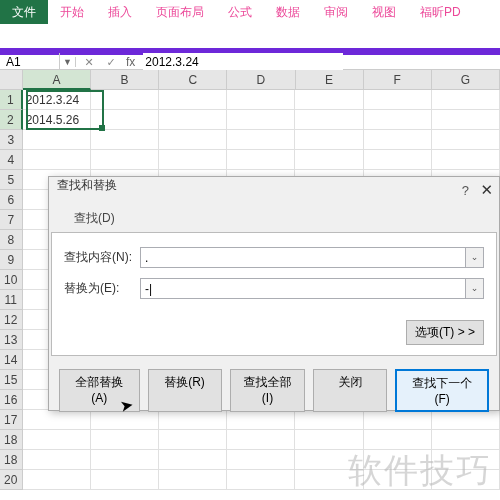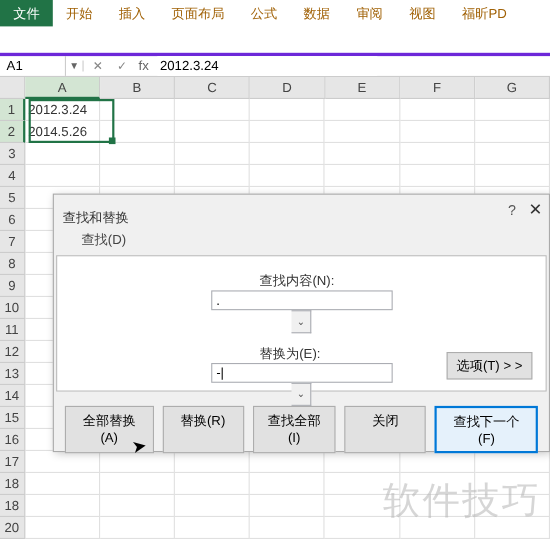--- a/index.html
+++ b/index.html
@@ -1,22 +1,22 @@
 <!DOCTYPE html>
 <html><head>
 <meta charset="utf-8">
 <style>
 * { margin: 0; padding: 0; box-sizing: border-box; font-family: "Microsoft YaHei", sans-serif; }
 body { width: 500px; height: 500px; background: #fff; overflow: hidden; position: relative; font-size: 12px; }
 
 .ribbon-tabs { display: flex; height: 24px; background: #fff; }
-.ribbon-tab { padding: 4px 12px; font-size: 12px; color: #a16207; cursor: pointer; }
+.ribbon-tab { padding: 4px 12px; font-size: 12px; color: #ec4899; cursor: pointer; }
 .ribbon-tab.active { background: #217346; color: #fff; }
 
-.namebox-row { display: flex; align-items: center; height: 22px; border-top: 3px solid #6d28d9; border-bottom: 1px solid #ccc; margin-top: 24px; }
+.namebox-row { display: flex; align-items: center; height: 22px; border-top: 7px solid #6d28d9; border-bottom: 1px solid #ccc; margin-top: 24px; }
 .namebox { width: 60px; padding: 2px 6px; border-right: 1px solid #ccc; font-size: 12px; }
 .namebox-dd { width: 16px; text-align: center; color: #666; border-right: 1px solid #ccc; font-size: 9px; }
 .fx-area { display: flex; align-items: center; padding: 0 6px; gap: 8px; }
 .fx-btn { color: #888; font-size: 11px; width: 14px; text-align: center; }
 .fx-label { color: #666; font-size: 12px; }
 .formula-input { border: none; outline: none; font-size: 12px; padding: 2px; width: 200px; }
 
 .grid-area { position: relative; }
 .col-headers { display: flex; height: 20px; }
 .row-col-corner { width: 26px; background: #e6e6e6; border-right: 1px solid #ccc; border-bottom: 1px solid #ccc; }
@@ -26,42 +26,42 @@
 .rows { }
 .row { display: flex; height: 20px; }
 .row-header { width: 26px; background: #e6e6e6; border-right: 1px solid #ccc; border-bottom: 1px solid #ccc; text-align: center; line-height: 20px; color: #444; font-size: 12px; }
 .row-header.sel { background: #d3e5d3; border-right: 2px solid #217346; }
 .cell { width: 78px; border-right: 1px solid #e0e0e0; border-bottom: 1px solid #e0e0e0; padding: 1px 3px; font-size: 12px; line-height: 18px; color: #333; }
 
 .selection { position: absolute; border: 2px solid #217346; pointer-events: none; }
 .sel-handle { position: absolute; width: 6px; height: 6px; background: #217346; right: -3px; bottom: -3px; }
 
 .dialog { position: absolute; left: 48px; top: 176px; width: 452px; height: 235px; background: #f0f0f0; border: 1px solid #aaa; box-shadow: 2px 2px 8px rgba(0,0,0,0.25); }
-.dlg-title { height: 30px; display: flex; align-items: flex-end; padding: 0 8px; font-size: 12px; color: #333; position: relative; }
+.dlg-title { height: 30px; display: flex; align-items: flex-start; padding: 0 8px; font-size: 12px; color: #333; position: relative; }
 .dlg-help { position: absolute; right: 30px; top: 6px; color: #555; font-size: 13px; }
 .dlg-close { position: absolute; right: 6px; top: 4px; font-size: 15px; color: #333; }
 
 .dlg-tabs { display: flex; padding-left: 12px; height: 26px; align-items: flex-end; }
 .dlg-tab { padding: 5px 12px; border: 1px solid transparent; font-size: 12px; color: #444; margin-top: 34px; }
 .dlg-tab.active { background: #fff; border: 1px solid #bbb; border-bottom: 1px solid #fff; position: relative; z-index: 2; }
 .dlg-body { background: #fff; margin: 0 2px; border: 1px solid #bbb; height: 124px; position: relative; top: -1px; padding: 14px 12px; }
 
-.field-row { display: flex; align-items: center; margin-bottom: 10px; flex-direction: column; }
+.field-row { display: flex; align-items: center; margin-bottom: 10px; }
 .field-label { width: 76px; font-size: 12px; color: #333; }
 .field-input { flex: 1; height: 21px; border: 1px solid #abadb3; padding: 1px 4px; font-size: 12px; background: #fff; }
 .field-dd { width: 18px; height: 21px; border: 1px solid #abadb3; border-left: none; background: #f0f0f0; text-align: center; line-height: 18px; font-size: 9px; color: #555; }
 
 .options-btn { position: absolute; right: 12px; bottom: 10px; padding: 3px 8px; border: 1px solid #adadad; background: #e1e1e1; font-size: 12px; }
 
 .dlg-buttons { display: flex; gap: 8px; padding: 12px 10px 0; justify-content: flex-start; }
 .dlg-btn { padding: 4px 8px; border: 1px solid #adadad; background: #e1e1e1; font-size: 12px; min-width: 74px; text-align: center; cursor: pointer; }
 .dlg-btn.primary { border: 2px solid #0078d7; background: #e5f1fb; }
 
 .cursor { position: absolute; left: 120px; top: 396px; font-size: 16px; color: #000; pointer-events: none; transform: rotate(-10deg); }
-.watermark { position: absolute; right: 8px; bottom: 22px; font-size: 34px; color: rgba(180,180,180,0.55); font-weight: 300; letter-spacing: 2px; pointer-events: none; }
+.watermark { position: absolute; right: 8px; bottom: 6px; font-size: 34px; color: rgba(180,180,180,0.55); font-weight: 300; letter-spacing: 2px; pointer-events: none; }
 </style>
 </head>
 <body>
 
 <div class="ribbon-tabs">
   <div class="ribbon-tab active">文件</div>
   <div class="ribbon-tab">开始</div>
   <div class="ribbon-tab">插入</div>
   <div class="ribbon-tab">页面布局</div>
   <div class="ribbon-tab">公式</div>

